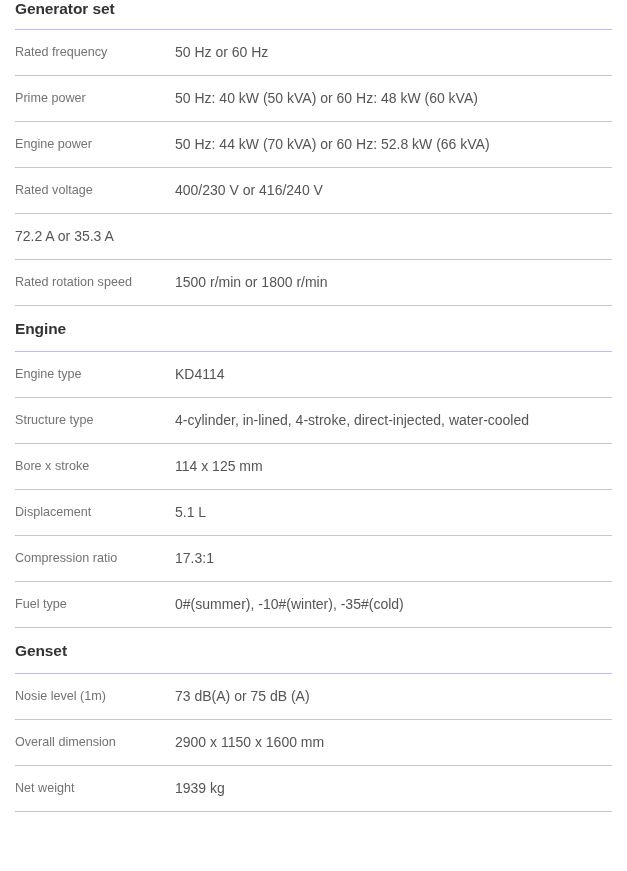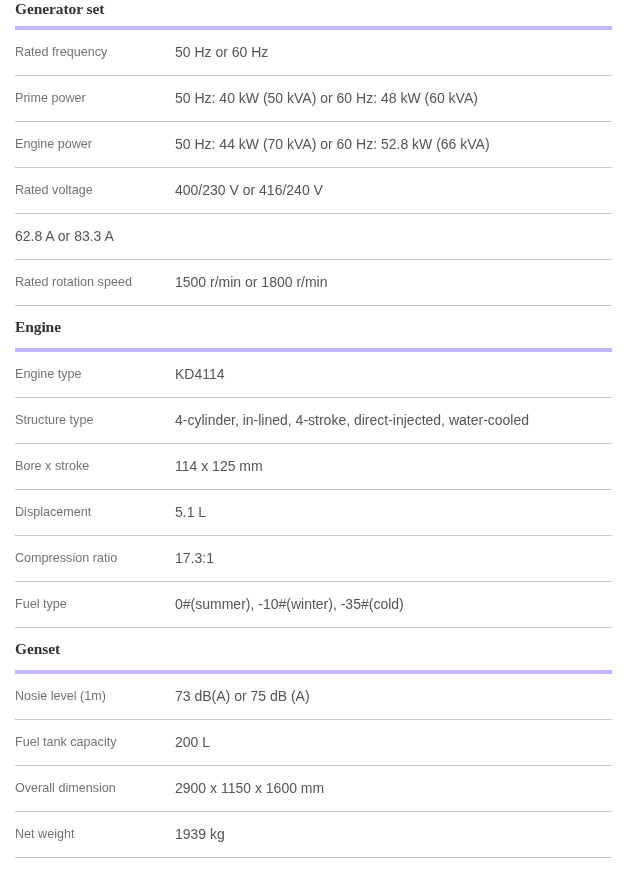--- a/index.html
+++ b/index.html
@@ -20,23 +20,22 @@
     width: 627px;
     box-sizing: border-box;
     padding: 0 15px;
   }
 
   
   .section-heading {
     height: 46px;
     display: flex;
     align-items: center;
-    border-bottom: 4px solid #c4b5fd;
+    border-bottom: 1px solid #c4b5fd;
     box-sizing: border-box;
-    font-family: Liberation Serif, serif;
   }
   .section-heading.first {
     height: 30px;
     align-items: flex-start;
   }
   .section-heading-text {
     font-size: 15.5px;
     font-weight: bold;
     color: #333333;
     letter-spacing: -0.1px;
@@ -82,21 +81,21 @@
     </div>
     <div class="spec-row">
       <div class="spec-label">Engine power</div>
       <div class="spec-value">50 Hz: 44 kW (70 kVA) or 60 Hz: 52.8 kW (66 kVA)</div>
     </div>
     <div class="spec-row">
       <div class="spec-label">Rated voltage</div>
       <div class="spec-value">400/230 V or 416/240 V</div>
     </div>
     <div class="spec-row">
-      <div class="spec-value">62.8 A or 83.3 A</div>
+      <div class="spec-value">72.2 A or 35.3 A</div>
     </div>
     <div class="spec-row">
       <div class="spec-label">Rated rotation speed</div>
       <div class="spec-value">1500 r/min or 1800 r/min</div>
     </div>
     <div class="section-heading">
       <div class="section-heading-text">Engine</div>
     </div>
     <div class="spec-row">
       <div class="spec-label">Engine type</div>
@@ -123,24 +122,20 @@
       <div class="spec-value">0#(summer), -10#(winter), -35#(cold)</div>
     </div>
     <div class="section-heading">
       <div class="section-heading-text">Genset</div>
     </div>
     <div class="spec-row">
       <div class="spec-label">Nosie level (1m)</div>
       <div class="spec-value">73 dB(A) or 75 dB (A)</div>
     </div>
     <div class="spec-row">
-      <div class="spec-label">Fuel tank capacity</div>
-      <div class="spec-value">200 L</div>
-    </div>
-    <div class="spec-row">
       <div class="spec-label">Overall dimension</div>
       <div class="spec-value">2900 x 1150 x 1600 mm</div>
     </div>
     <div class="spec-row">
       <div class="spec-label">Net weight</div>
       <div class="spec-value">1939 kg</div>
     </div>
   </div>
 
 </body></html>

